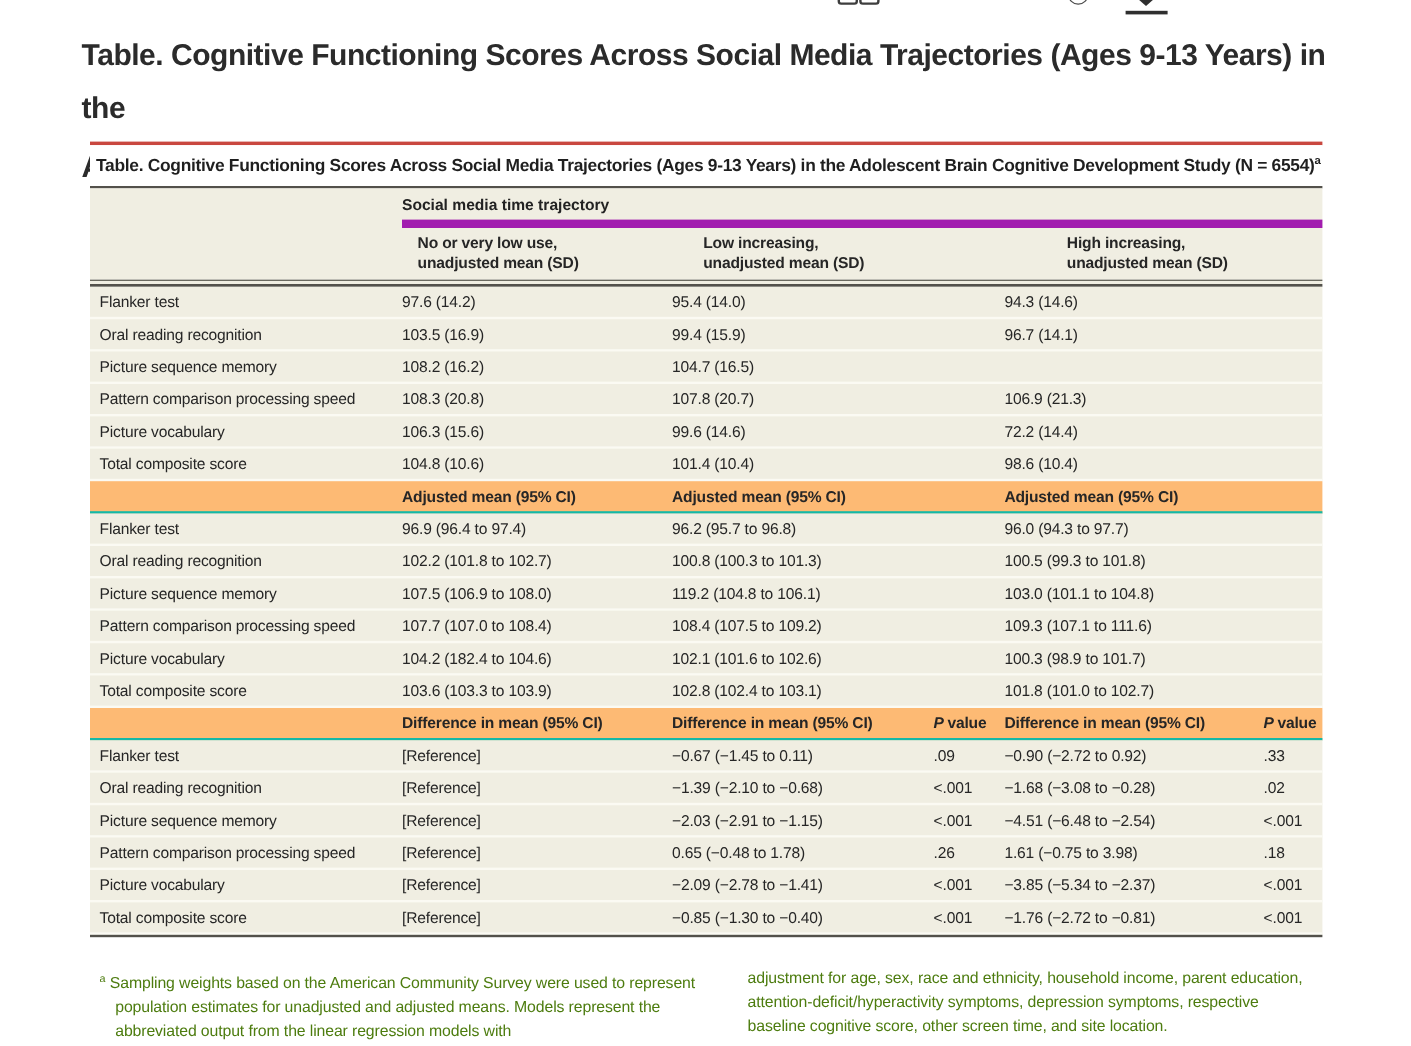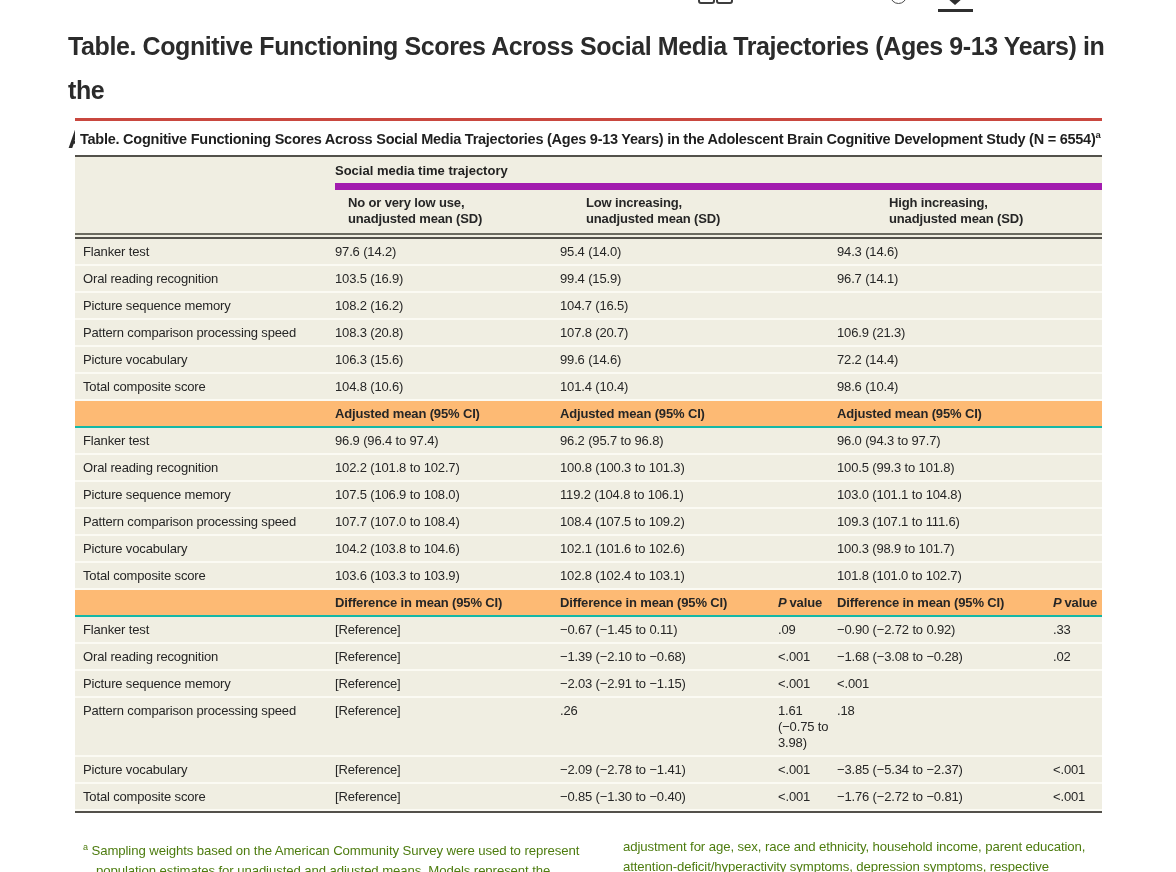--- a/index.html
+++ b/index.html
@@ -182,21 +182,21 @@
       <div class="grid trow">
         <div class="cell label">Pattern comparison processing speed</div>
         <div class="cell">107.7 (107.0 to 108.4)</div>
         <div class="cell">108.4 (107.5 to 109.2)</div>
         <div class="cell"></div>
         <div class="cell">109.3 (107.1 to 111.6)</div>
         <div class="cell"></div>
       </div>
       <div class="grid trow">
         <div class="cell label">Picture vocabulary</div>
-        <div class="cell">104.2 (103.8 to 104.6)</div>
+        <div class="cell">104.2 (182.4 to 104.6)</div>
         <div class="cell">102.1 (101.6 to 102.6)</div>
         <div class="cell"></div>
         <div class="cell">100.3 (98.9 to 101.7)</div>
         <div class="cell"></div>
       </div>
       <div class="grid trow">
         <div class="cell label">Total composite score</div>
         <div class="cell">103.6 (103.3 to 103.9)</div>
         <div class="cell">102.8 (102.4 to 103.1)</div>
         <div class="cell"></div>
@@ -228,25 +228,27 @@
         <div class="cell">−1.39 (−2.10 to −0.68)</div>
         <div class="cell">&lt;.001</div>
         <div class="cell">−1.68 (−3.08 to −0.28)</div>
         <div class="cell">.02</div>
       </div>
       <div class="grid trow">
         <div class="cell label">Picture sequence memory</div>
         <div class="cell">[Reference]</div>
         <div class="cell">−2.03 (−2.91 to −1.15)</div>
         <div class="cell">&lt;.001</div>
+        <div class="cell">−4.51 (−6.48 to −2.54)</div>
         <div class="cell">&lt;.001</div>
       </div>
       <div class="grid trow">
         <div class="cell label">Pattern comparison processing speed</div>
         <div class="cell">[Reference]</div>
+        <div class="cell">0.65 (−0.48 to 1.78)</div>
         <div class="cell">.26</div>
         <div class="cell">1.61 (−0.75 to 3.98)</div>
         <div class="cell">.18</div>
       </div>
       <div class="grid trow">
         <div class="cell label">Picture vocabulary</div>
         <div class="cell">[Reference]</div>
         <div class="cell">−2.09 (−2.78 to −1.41)</div>
         <div class="cell">&lt;.001</div>
         <div class="cell">−3.85 (−5.34 to −2.37)</div>

